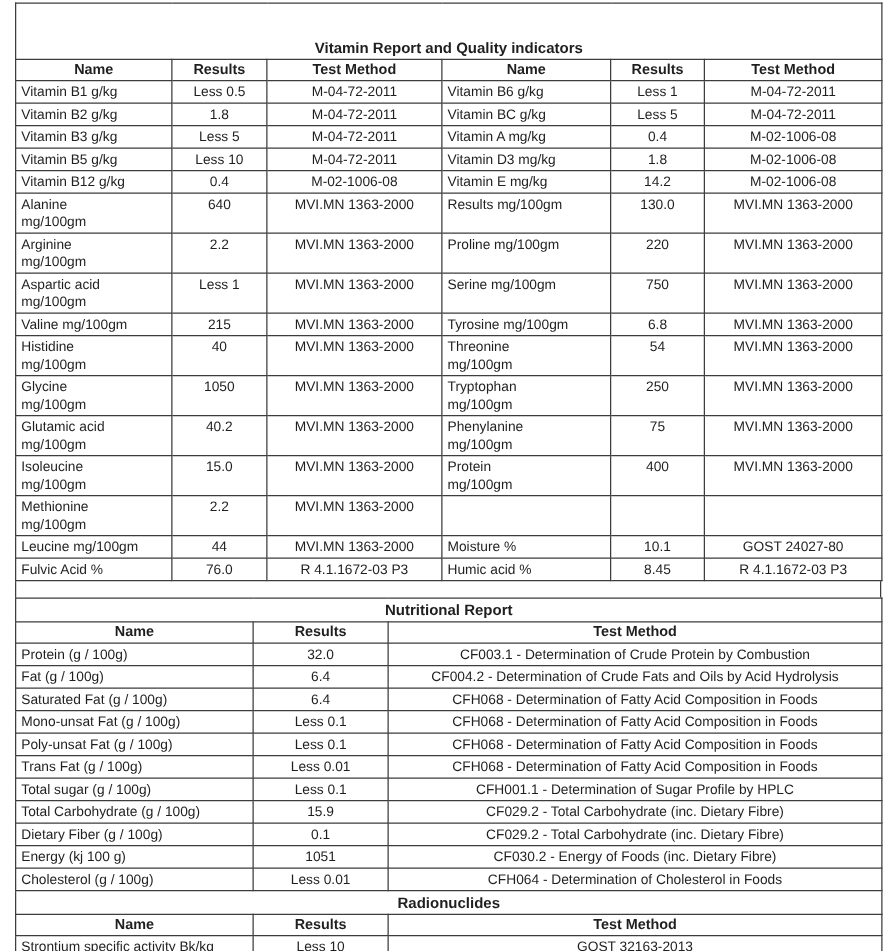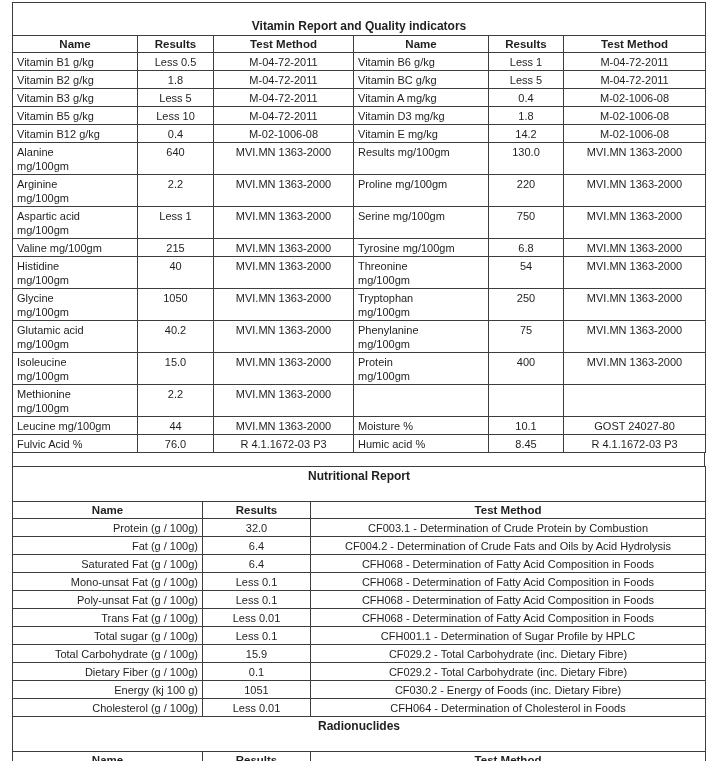--- a/index.html
+++ b/index.html
@@ -33,37 +33,37 @@
     vertical-align: top;
     overflow: hidden;
   }
   
   td.title {
     text-align: center;
     font-weight: bold;
     font-size: 12px;
     vertical-align: bottom;
   }
-  td.title.vit-title { padding-top: 16px; padding-bottom: 2px; }
-  td.title.mid-title { padding-top: 2px; padding-bottom: 18px; }
+  td.title.vit-title { padding-top: 28px; padding-bottom: 2px; }
+  td.title.mid-title { padding-top: 2px; padding-bottom: 2px; }
   
   th.colhead {
     text-align: center;
     font-weight: bold;
     font-size: 11.5px;
     padding-top: 2px;
     padding-bottom: 2px;
   }
   
   td.name {
     text-align: left;
     padding-left: 6px;
     white-space: pre-line;
   }
-  td.cname { text-align: right; margin-top: 19px; }
+  td.cname { text-align: left; margin-top: 19px; }
   td.res { text-align: center; }
   td.method { text-align: center; }
   tr.data-row td { padding-top: 2px; padding-bottom: 1px; }
   
   .gap {
     height: 13px;
     border-left: 1px solid #3d3d3d;
     border-right: 1px solid #3d3d3d;
     margin: 0;
   }

